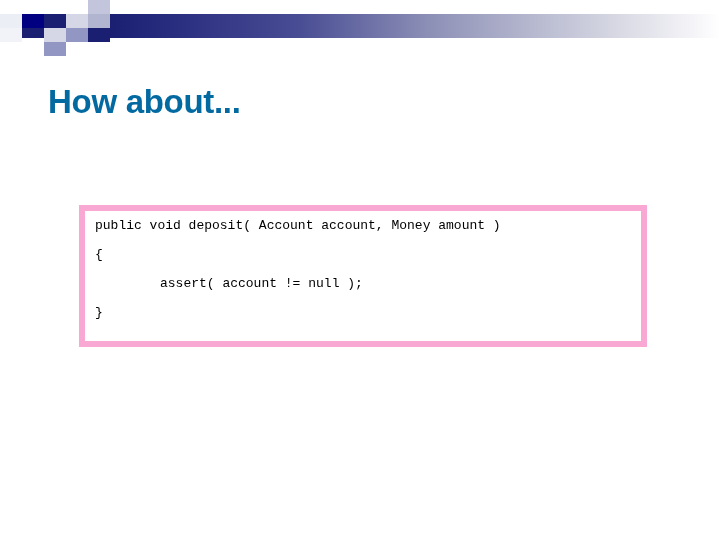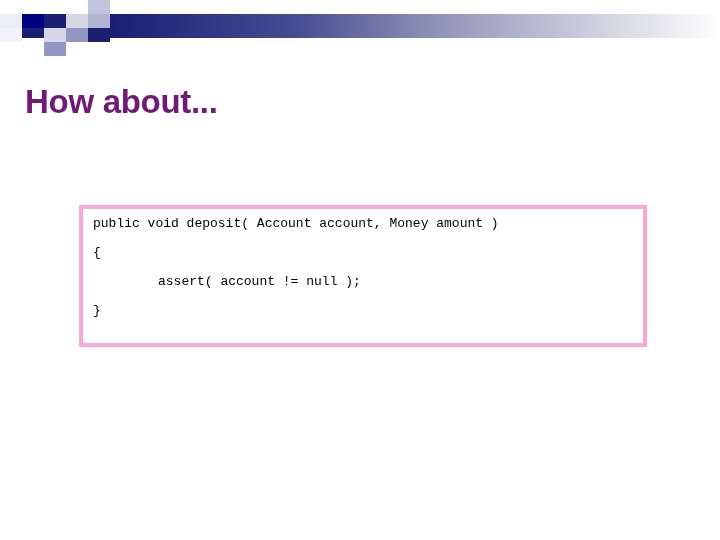--- a/index.html
+++ b/index.html
@@ -53,37 +53,37 @@
   }
   .sq {
     position: absolute;
     width: 22px;
     height: 14px;
   }
 
   
   #page-title {
     position: absolute;
-    left: 25px;
+    left: 48px;
     top: 83px;
     font-size: 33px;
     font-weight: bold;
-    color: #701a75;
+    color: #0369a1;
     letter-spacing: -0.3px;
     white-space: nowrap;
   }
 
   
   #code-box {
     position: absolute;
     left: 79px;
     top: 205px;
     width: 568px;
     height: 142px;
-    border: 4px solid #f9a8d4;
+    border: 6px solid #f9a8d4;
     background: #ffffff;
     box-sizing: border-box;
     padding: 0;
   }
   .code-line {
     font-family: "Liberation Mono", "DejaVu Sans Mono", monospace;
     font-size: 13px;
     color: #000000;
     white-space: pre;
     line-height: 29px;

